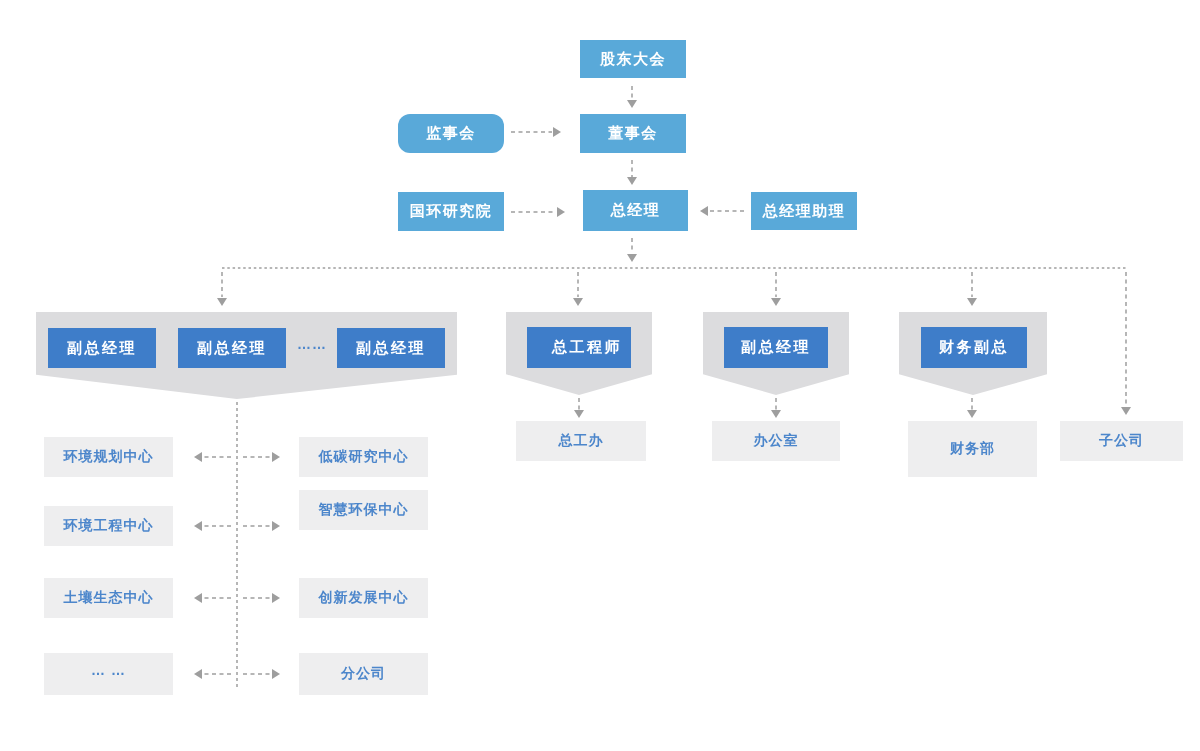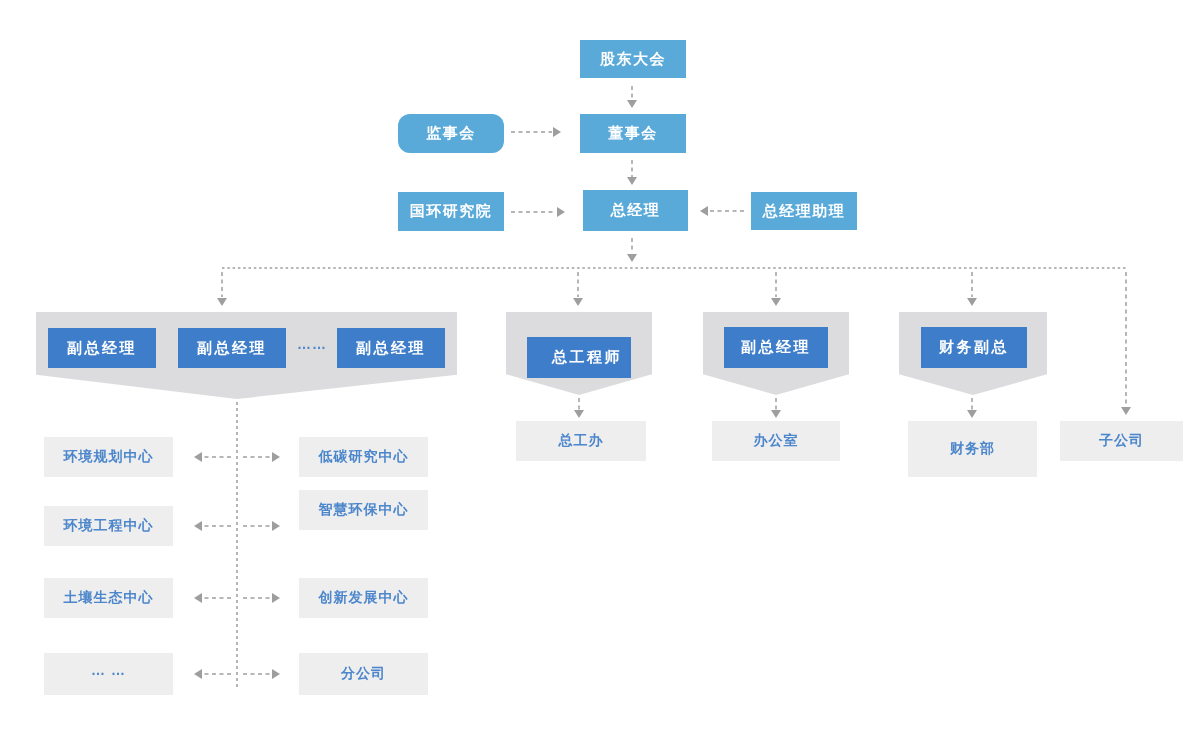--- a/index.html
+++ b/index.html
@@ -155,21 +155,21 @@
   <div class="node node-sky" style="left:580px; top:114px; width:106px; height:39px;">董事会</div>
   <div class="node node-sky" style="left:398px; top:192px; width:106px; height:39px;">国环研究院</div>
   <div class="node node-sky" style="left:583px; top:190px; width:105px; height:41px;">总经理</div>
   <div class="node node-sky" style="left:751px; top:192px; width:106px; height:38px;">总经理助理</div>
 
   <div class="node node-blue" style="left:48px; top:328px; width:108px; height:40px;">副总经理</div>
   <div class="node node-blue" style="left:178px; top:328px; width:108px; height:40px;">副总经理</div>
   <div class="ellipsis-float" style="left:286px; top:328px; width:52px; height:40px;">……</div>
   <div class="node node-blue" style="left:337px; top:328px; width:108px; height:40px;">副总经理</div>
 
-  <div class="node node-blue" style="left:527px; top:337px; width:104px; height:41px;padding-left:16px;">总工程师</div>
+  <div class="node node-blue" style="left:527px; top:327px; width:104px; height:41px;padding-left:16px;">总工程师</div>
   <div class="node node-blue" style="left:724px; top:327px; width:104px; height:41px;">副总经理</div>
   <div class="node node-blue" style="left:921px; top:327px; width:106px; height:41px;">财务副总</div>
 
   <div class="node node-gray" style="left:516px; top:421px; width:130px; height:40px;">总工办</div>
   <div class="node node-gray" style="left:712px; top:421px; width:128px; height:40px;">办公室</div>
   <div class="node node-gray" style="left:908px; top:421px; width:129px; height:56px;">财务部</div>
   <div class="node node-gray" style="left:1060px; top:421px; width:123px; height:40px;">子公司</div>
 
   <div class="node node-gray" style="left:44px; top:437px; width:129px; height:40px;">环境规划中心</div>
   <div class="node node-gray" style="left:299px; top:437px; width:129px; height:40px;">低碳研究中心</div>

